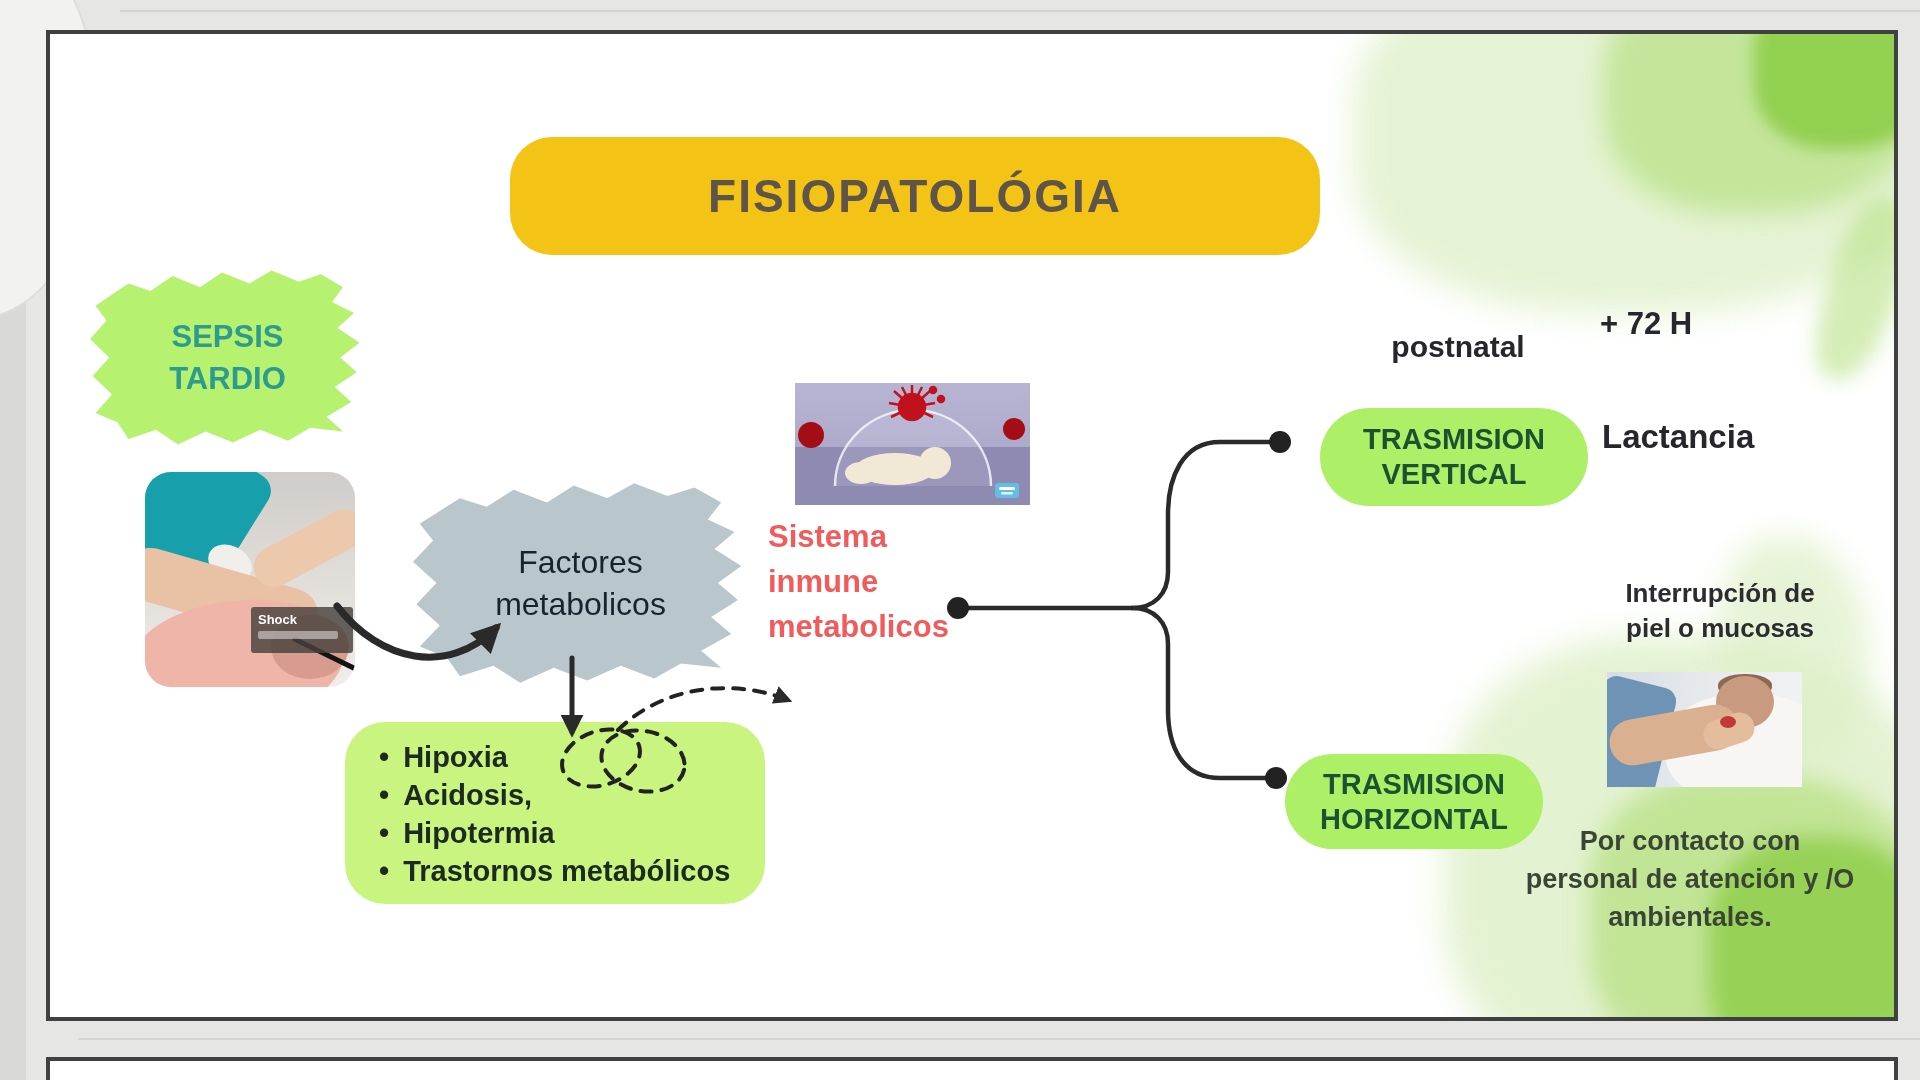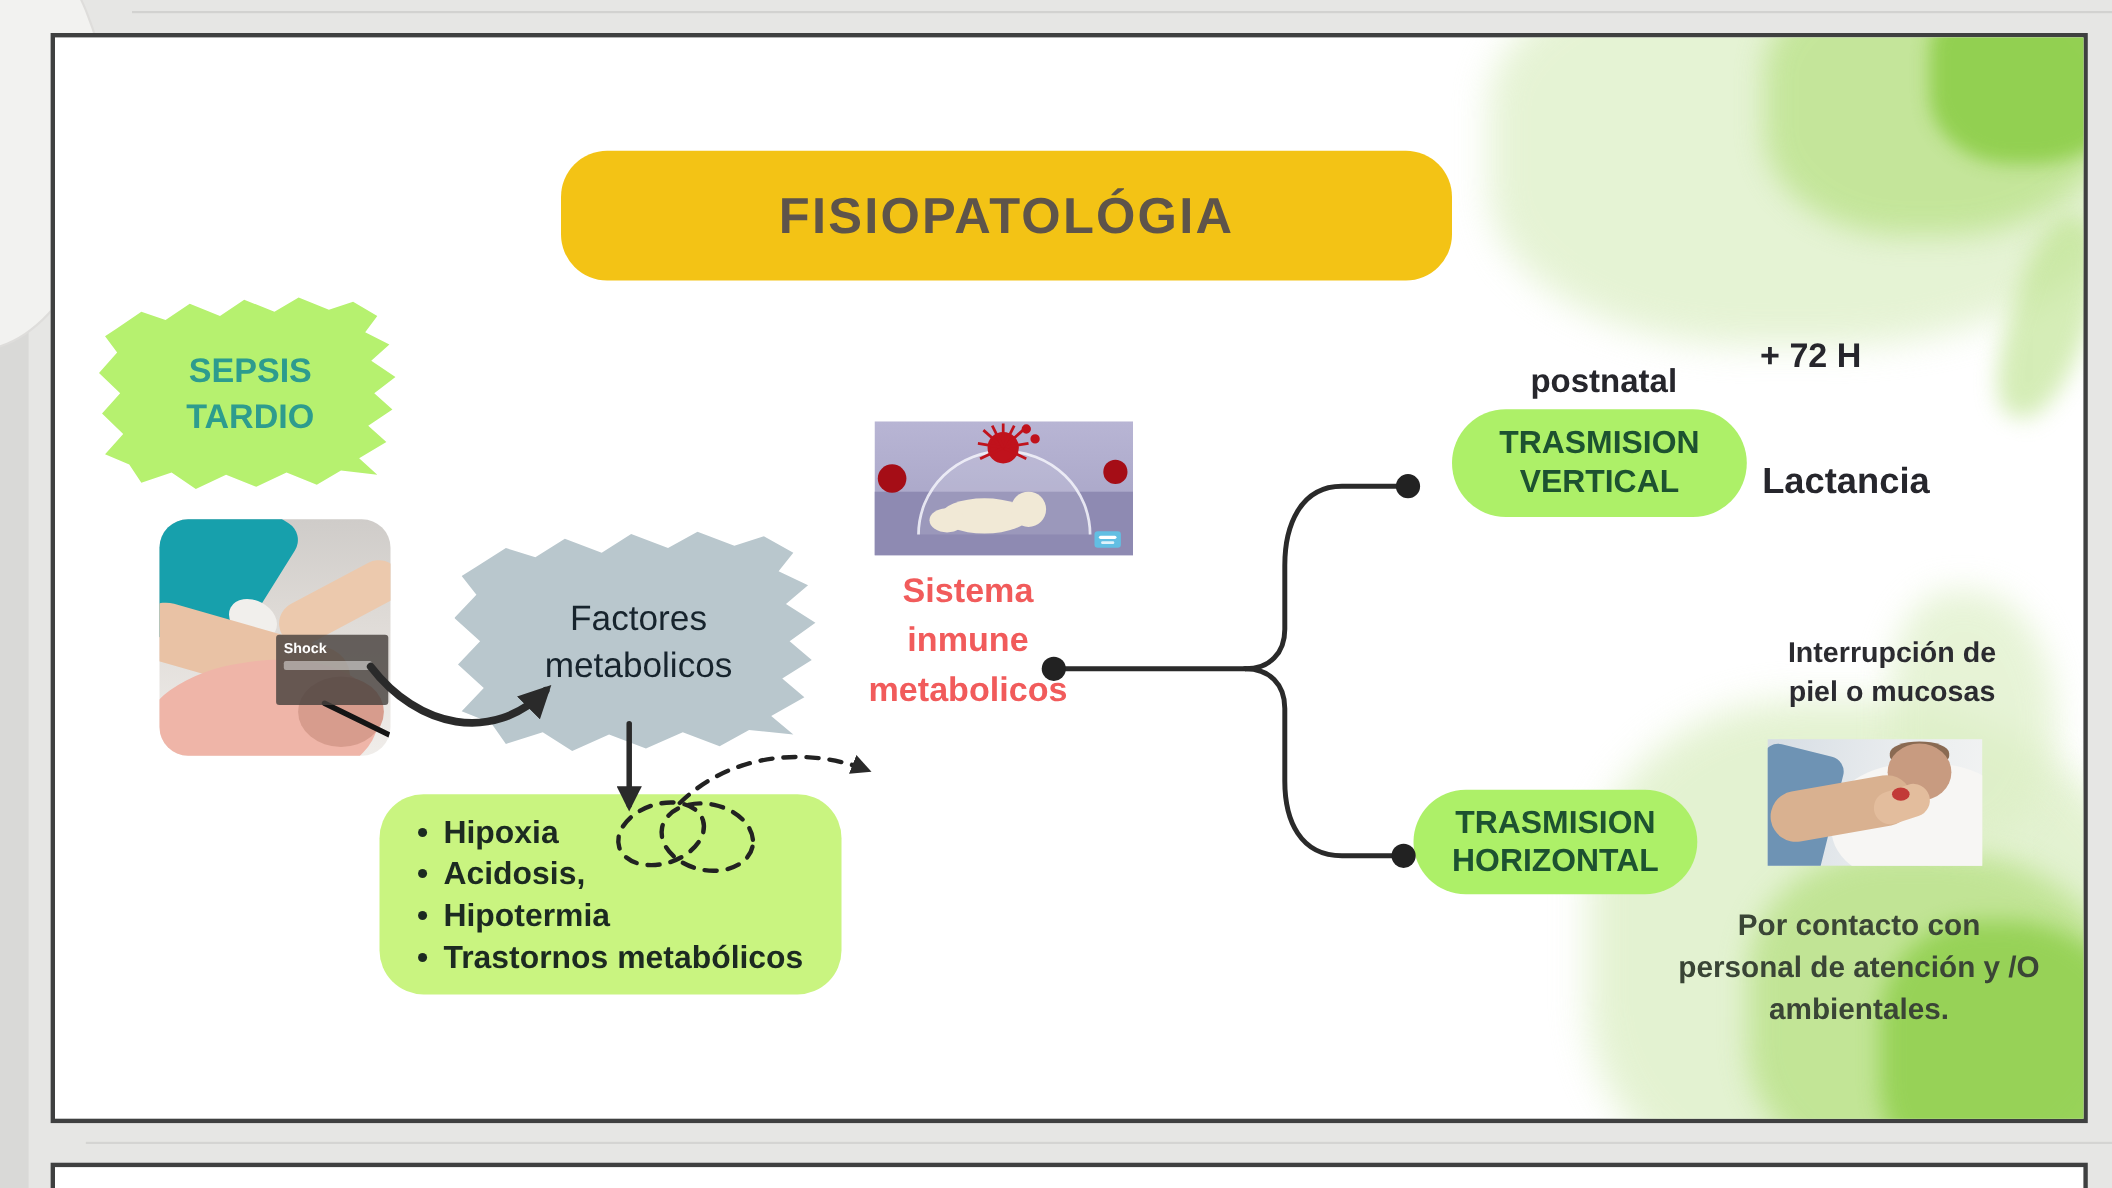--- a/index.html
+++ b/index.html
@@ -48,47 +48,47 @@
   
   .photo1{left:95px;top:438px;width:210px;height:215px;border-radius:26px;overflow:hidden;
     background:linear-gradient(#cfccc9 0%,#dedad6 40%,#f0edea 100%);z-index:2;}
   .photo1 > div{position:absolute;}
   .p1-sleeve{left:-18px;top:-30px;width:120px;height:150px;background:#17a0ac;transform:rotate(32deg);border-radius:18px;}
   .p1-cuff{left:62px;top:74px;width:46px;height:34px;background:#f1efec;border-radius:50%;transform:rotate(28deg);}
   .p1-arm{left:-24px;top:96px;width:200px;height:54px;background:#e9c2a5;border-radius:30px;transform:rotate(16deg);}
   .p1-hand2{right:-14px;top:56px;width:120px;height:40px;background:#ecc9ad;border-radius:24px;transform:rotate(-28deg);}
   .p1-baby{left:-16px;bottom:-34px;width:215px;height:120px;background:#efb5a8;border-radius:48%;transform:rotate(-7deg);}
   .p1-head{right:6px;bottom:8px;width:78px;height:64px;background:#d79c8d;border-radius:50%;}
-  .p1-caption{right:2px;bottom:46px;width:102px;height:64px;background:rgba(72,66,62,.82);border-radius:3px;padding:5px 7px;}
+  .p1-caption{right:2px;bottom:34px;width:102px;height:46px;background:rgba(72,66,62,.82);border-radius:3px;padding:5px 7px;}
   .p1-caption span{display:block;color:#fff;font-size:13px;font-weight:700;line-height:15px;}
   .p1-caption i{display:block;margin-top:4px;width:80px;height:8px;background:rgba(255,255,255,.45);border-radius:2px;}
   .p1-cable{right:-8px;bottom:30px;width:74px;height:5px;background:#141414;border-radius:3px;transform:rotate(26deg);}
 
   
   .bullet-box{left:295px;top:688px;width:420px;height:182px;background:var(--box_green,#c9f480);
     border-radius:40px;z-index:2;padding:16px 0 16px 34px;}
   .bullet-box ul{margin:0;padding:0;list-style:none;}
   .bullet-box li{font-size:29px;font-weight:700;color:#1c2a21;line-height:38px;}
   .bullet-box li::before{content:"\2022";margin-right:14px;}
 
   
   .illustration{left:745px;top:349px;width:235px;height:122px;z-index:2;}
   .illustration svg{display:block;width:100%;height:100%;}
 
-  .sistema-text{left:718px;top:480px;width:224px;text-align:center;z-index:2;}
+  .sistema-text{left:718px;top:480px;width:224px;text-align:left;z-index:2;}
   .sistema-text span{display:block;font-size:31px;font-weight:700;color:var(--red_text,#f15b5b);line-height:45px;}
 
   
   .lbl{z-index:2;font-weight:700;color:var(--dark_text,#26262c);}
   .lbl-postnatal{left:1308px;top:296px;width:200px;text-align:center;font-size:30px;}
   .lbl-72h{left:1550px;top:272px;font-size:31px;}
   .lbl-lactancia{left:1552px;top:384px;font-size:33px;}
 
   .pill{background:var(--pill_green,#adf068);border-radius:52px;display:flex;flex-direction:column;
-    align-items:center;justify-content:center;z-index:2;}
+    align-items:center;justify-content:center;z-index:2;margin-top:36px;}
   .pill span{display:block;font-size:29px;font-weight:700;color:var(--green_text,#1d5230);line-height:35px;text-align:center;}
   .pill-v{left:1270px;top:338px;width:268px;height:98px;}
   .pill-h{left:1235px;top:684px;width:258px;height:95px;}
 
   .note{z-index:2;text-align:center;}
   .note span{display:block;font-weight:700;color:#2e332e;}
   .note-interrupcion{left:1540px;top:542px;width:260px;}
   .note-interrupcion span{font-size:26px;line-height:35px;color:#2b2b30;}
   .note-contacto{left:1450px;top:788px;width:380px;}
   .note-contacto span{font-size:27px;line-height:38px;color:#3a4536;}

